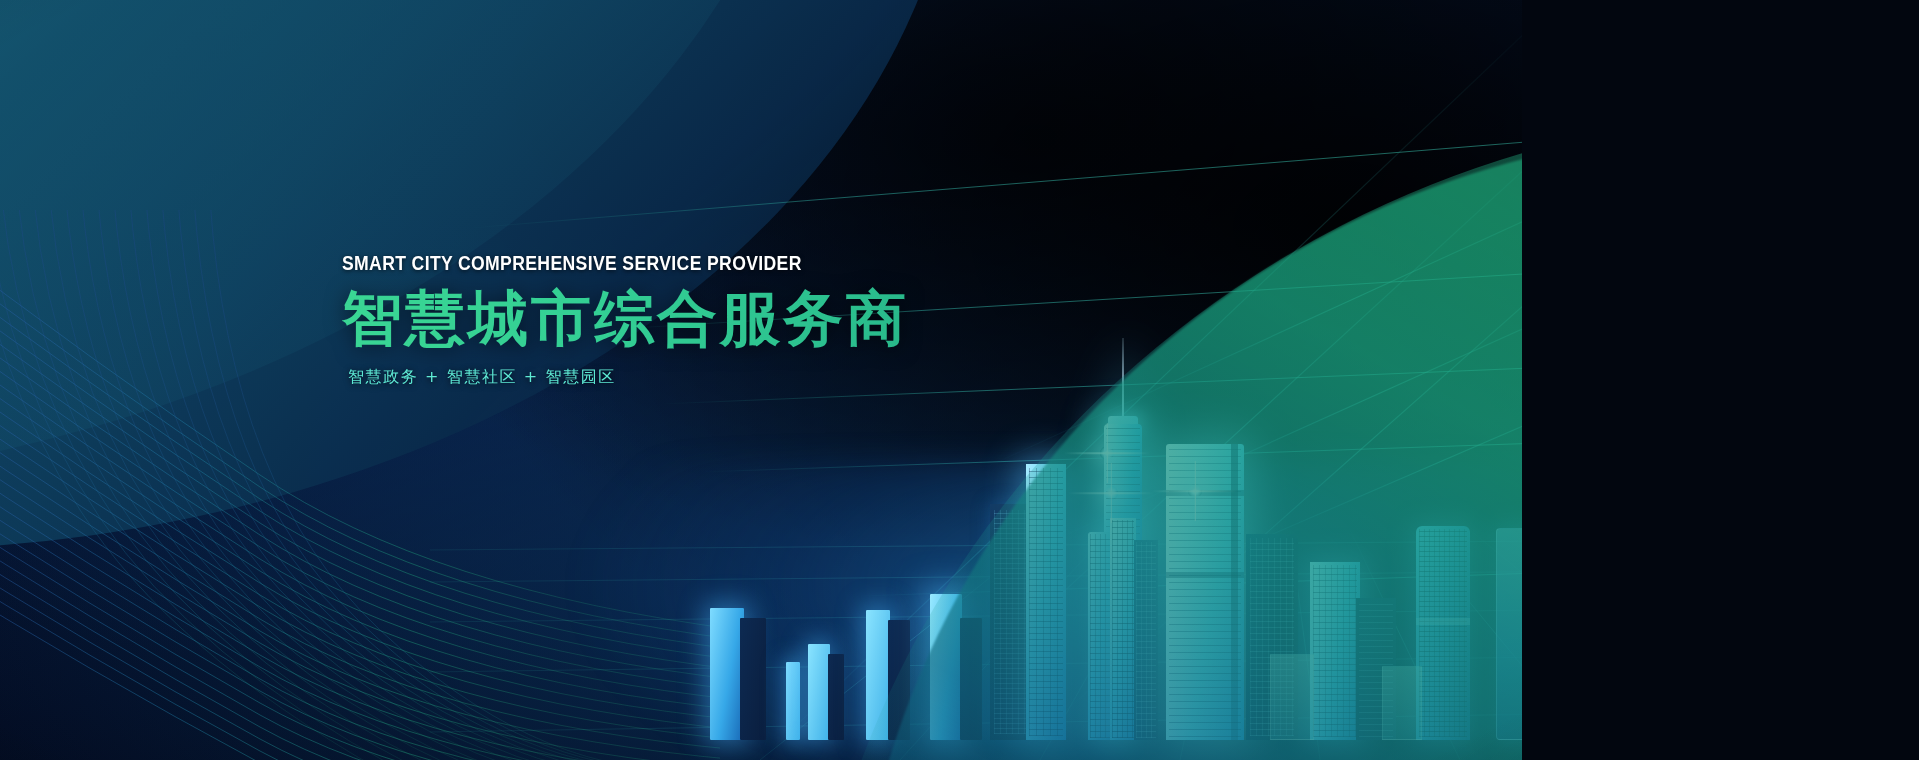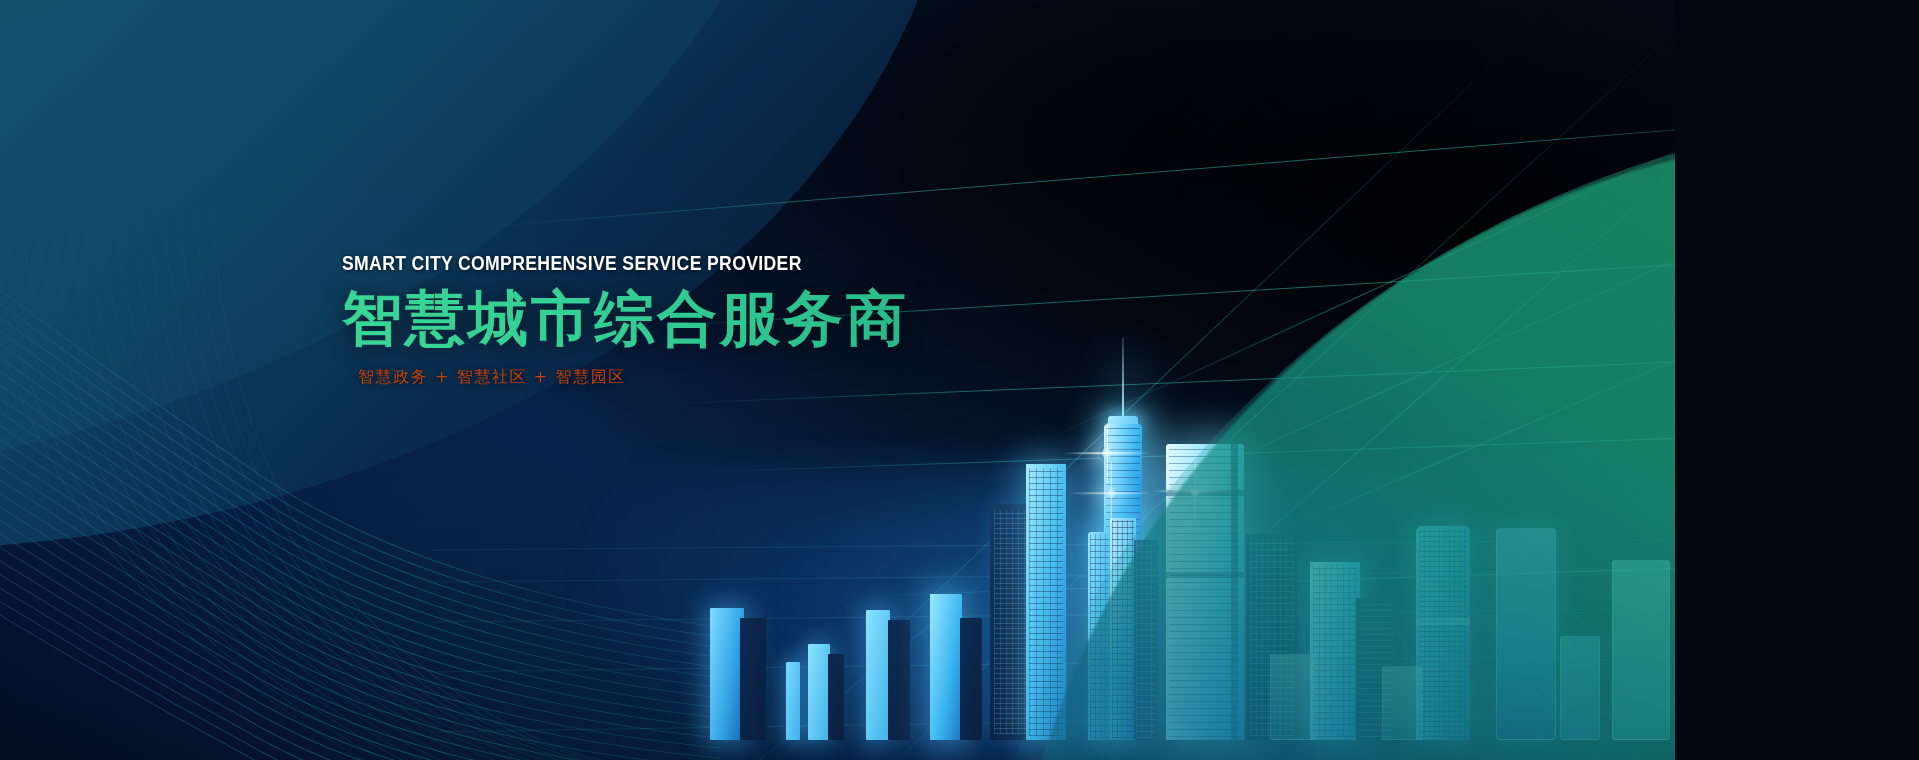--- a/index.html
+++ b/index.html
@@ -1,21 +1,21 @@
 <!DOCTYPE html>
 <html><head>
 <meta charset="utf-8">
 <title>Smart City Banner</title>
 <style>
   html,body{margin:0;padding:0;background:#02060f;}
   *{box-sizing:border-box;}
 
   #banner{
     position:relative;
-    width:1675px;
+    width:1522px;
     height:760px;
     overflow:hidden;
     font-family:"Liberation Sans","DejaVu Sans",sans-serif;
     background:#03091c;
   }
 
   
   .bg-base{
     position:absolute;inset:0;
     background:
@@ -141,23 +141,23 @@
     background-clip:text;
     color:transparent;
     -webkit-text-fill-color:transparent;
     filter:drop-shadow(0 2px 10px rgba(0,0,0,.55));
     white-space:nowrap;
   }
   .subline{
     font-family:"DejaVu Sans","Liberation Sans",sans-serif;
     font-size:16px;
     letter-spacing:1.6px;
-    color:#c2410c;
+    color:#5eead4;
     text-shadow:0 1px 6px rgba(0,0,0,.8);
-    margin:16px;
+    margin:6px;
     white-space:nowrap;
   }
 
   .vignette{
     position:absolute;inset:0;pointer-events:none;
     background:
       radial-gradient(120% 120% at 50% 50%, rgba(0,0,0,0) 55%, rgba(0,0,0,.45) 100%);
   }
 </style>
 </head>

